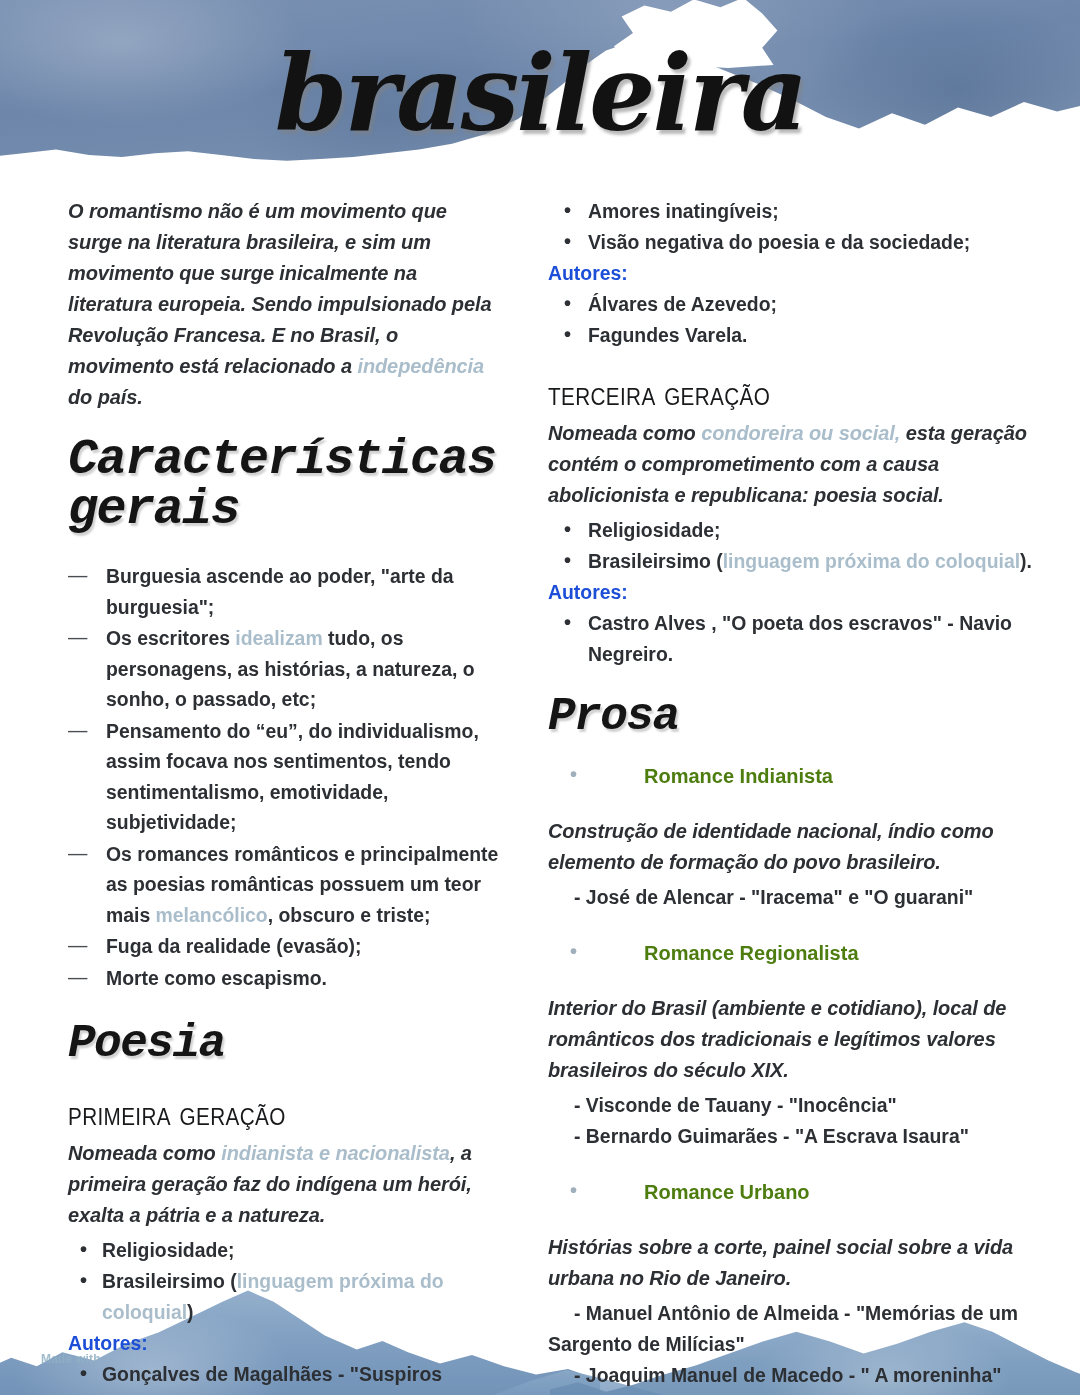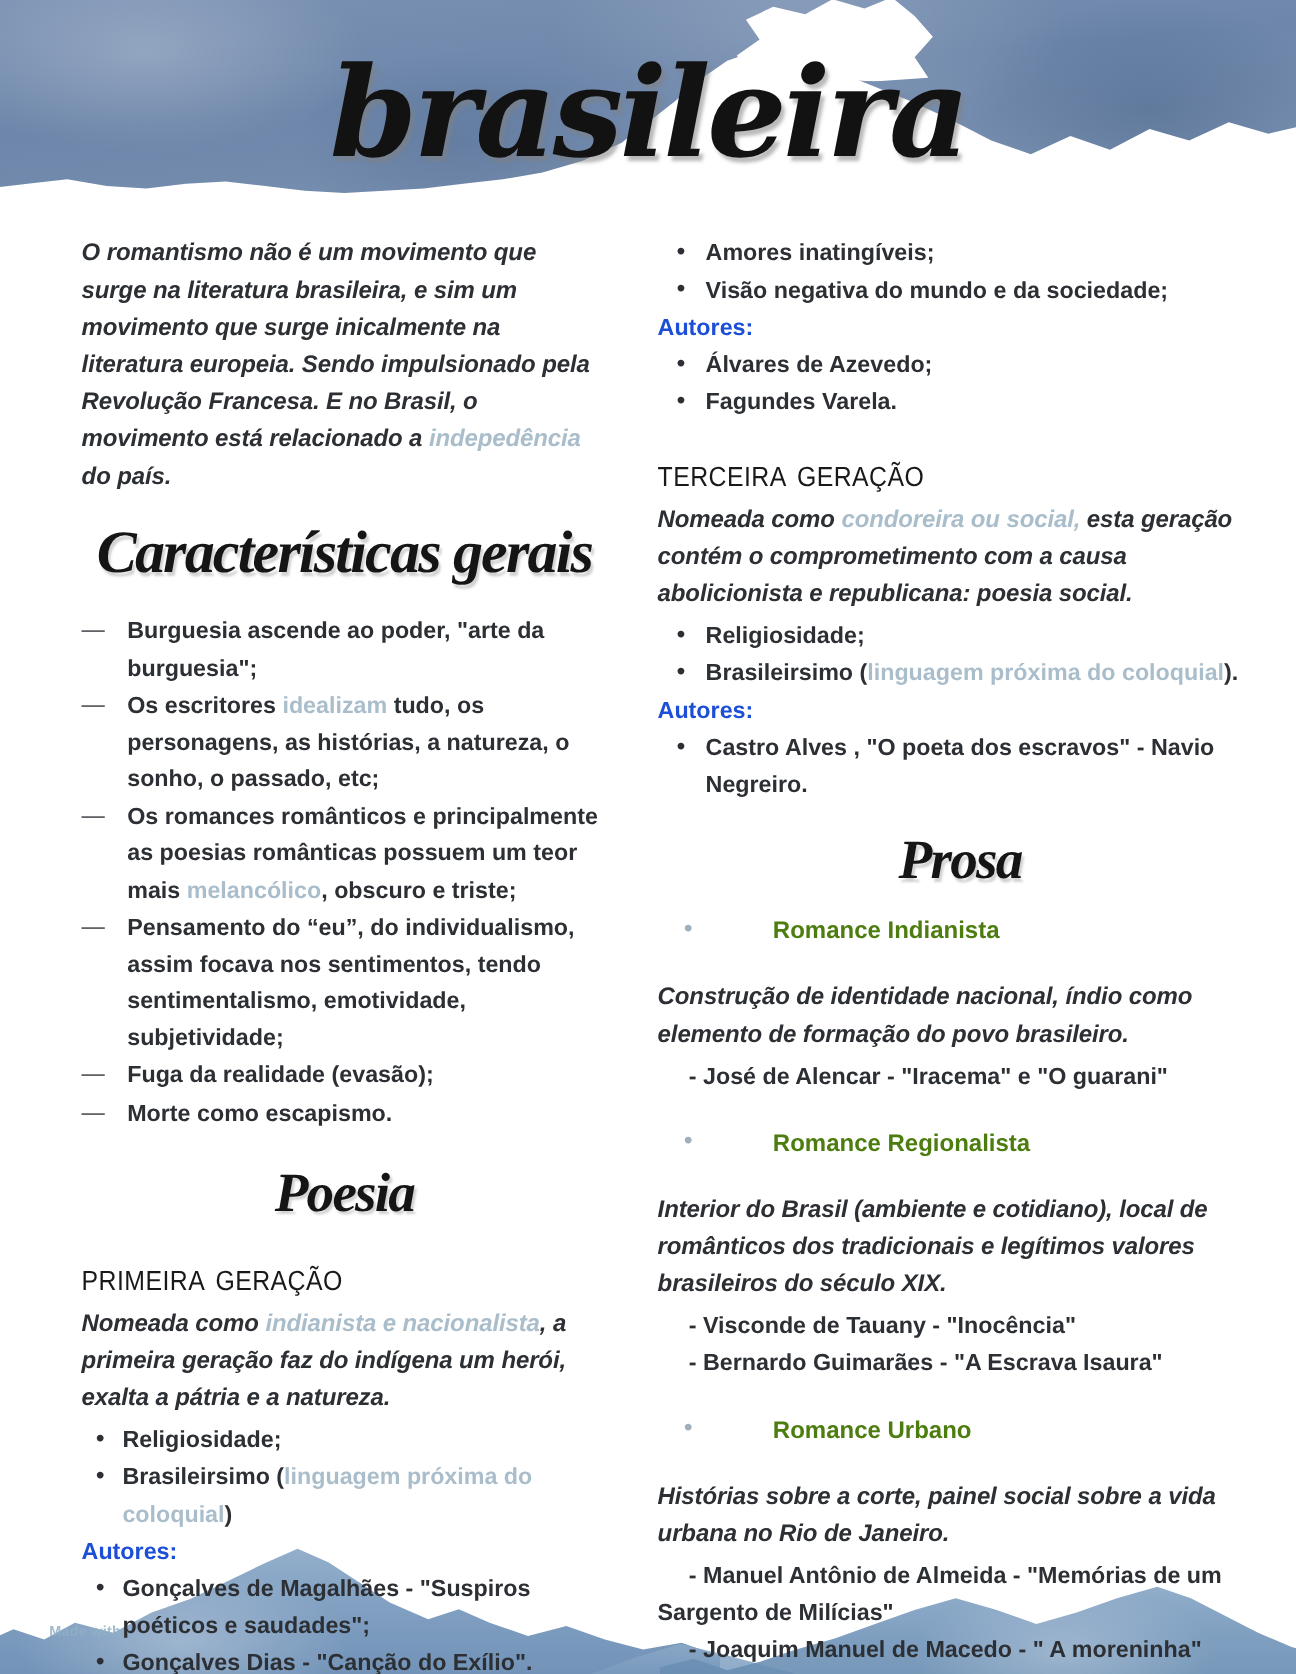--- a/index.html
+++ b/index.html
@@ -128,25 +128,25 @@
     font-size: 20px;
     font-weight: 700;
     line-height: 31px;
     color: #2c2f33;
     letter-spacing: -.1px;
     font-style: italic;
   }
   .hl { color: #a9bdcb; font-weight: 700; }
 
   .script-h {
-    font-family: Liberation Serif, serif;
+    font-family: Liberation Mono, monospace;
     font-style: italic;
     font-weight: 700;
     color: #151515;
-    text-align: center;
+    text-align: left;
     line-height: 1;
     letter-spacing: -1.5px;
     text-shadow: 2px 3px 2px rgba(140,140,140,.4);
   }
   .script-carac { font-size: 50px; margin: 22px 0 26px; }
   .script-poesia { font-size: 46px; margin: 28px 0 30px; }
   .script-prosa  { font-size: 46px; margin: 24px 0 22px; }
 
   .caps-h {
     font-family: "Liberation Sans", sans-serif;
@@ -264,22 +264,22 @@
 
     <div class="col col-left">
 
       <p class="body-p"><span>O romantismo não é um movimento que surge na literatura brasileira, e sim um movimento que surge inicalmente na literatura europeia. Sendo impulsionado pela Revolução Francesa. E no Brasil, o movimento está relacionado a </span><span class="hl">indepedência</span><span> do país.</span></p>
 
       <div class="script-h script-carac">Características gerais</div>
 
       <ul class="dash-list">
         <li><span>Burguesia ascende ao poder, "arte da burguesia";</span><span class="hl"></span><span></span></li>
         <li><span>Os escritores </span><span class="hl">idealizam</span><span> tudo, os personagens, as histórias, a natureza, o sonho, o passado, etc;</span></li>
+        <li><span>Pensamento do “eu”, do individualismo, assim focava nos sentimentos, tendo sentimentalismo, emotividade, subjetividade;</span><span class="hl"></span><span></span></li>
         <li><span>Os romances românticos e principalmente as poesias românticas possuem um teor mais </span><span class="hl">melancólico</span><span>, obscuro e triste;</span></li>
-        <li><span>Pensamento do “eu”, do individualismo, assim focava nos sentimentos, tendo sentimentalismo, emotividade, subjetividade;</span><span class="hl"></span><span></span></li>
         <li><span>Fuga da realidade (evasão);</span><span class="hl"></span><span></span></li>
         <li><span>Morte como escapismo.</span><span class="hl"></span><span></span></li>
       </ul>
 
       <div class="script-h script-poesia">Poesia</div>
 
       <div class="caps-h">Primeira geração</div>
 
       <p class="body-p"><span>Nomeada como </span><span class="hl">indianista e nacionalista</span><span>, a primeira geração faz do indígena um herói, exalta a pátria e a natureza.</span></p>
 
@@ -294,21 +294,21 @@
         <li>Gonçalves de Magalhães - "Suspiros poéticos e saudades";</li>
         <li>Gonçalves Dias - "Canção do Exílio".</li>
       </ul>
 
     </div>
 
     <div class="col col-right">
 
       <ul class="bul-list wide">
         <li>Amores inatingíveis;</li>
-        <li>Visão negativa do mundo e da sociedade;</li>
+        <li>Visão negativa do poesia e da sociedade;</li>
       </ul>
 
       <p class="autores">Autores:</p>
 
       <ul class="bul-list wide">
         <li>Álvares de Azevedo;</li>
         <li>Fagundes Varela.</li>
       </ul>
 
       <div class="spacer-md"></div>

